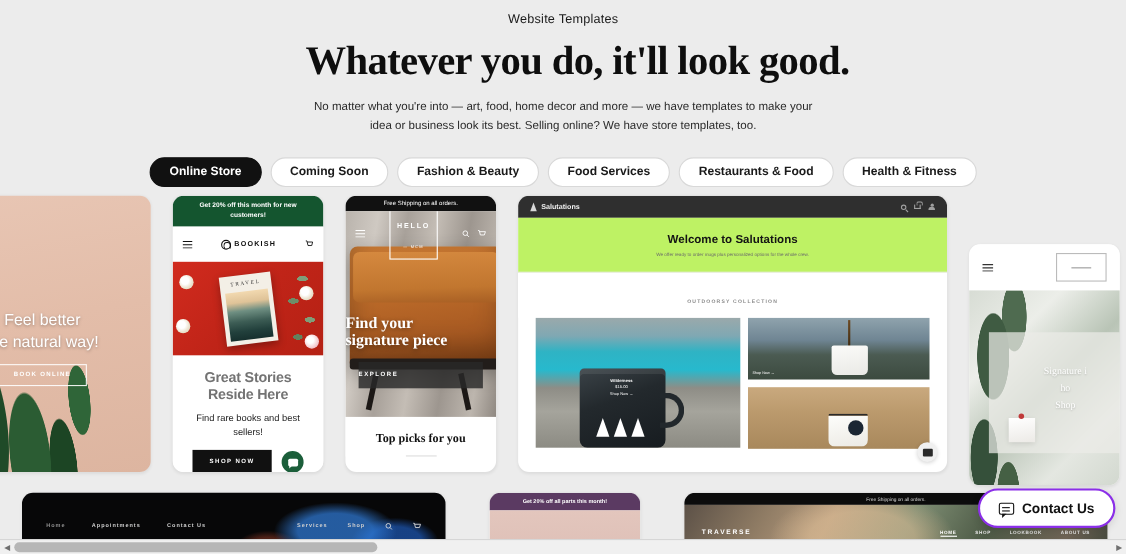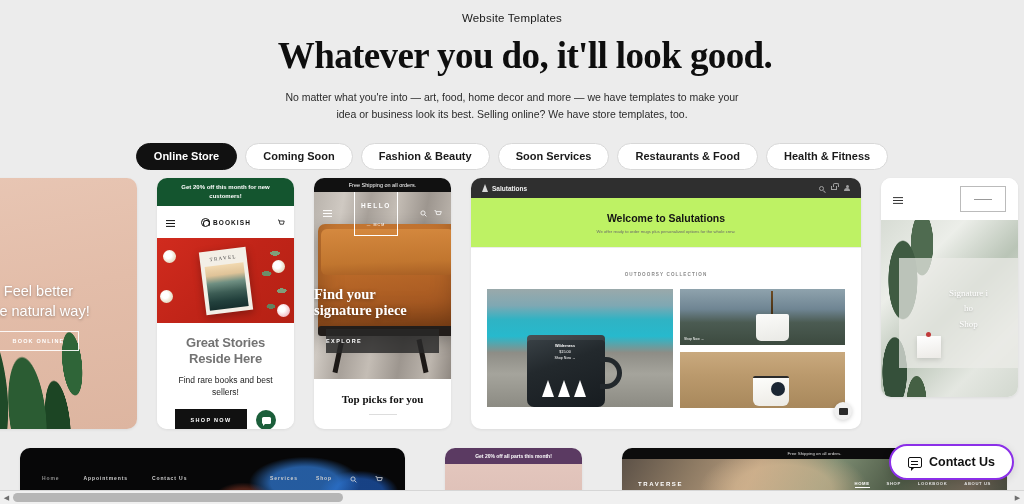--- a/index.html
+++ b/index.html
@@ -306,21 +306,21 @@
     background:#1b2633;
   }
   .sal-chat {
     position:absolute; right: 9px; bottom: 9px; width: 18px; height: 18px; border-radius: 50%;
     background: #f0f0f0; display:flex; align-items:center; justify-content:center;
     box-shadow: 0 1px 4px rgba(0,0,0,.18);
   }
   .sal-chat .scr { width: 9px; height: 7px; background: #2a2a2a; border-radius: 1px; }
 
   
-  .c-sig { width: 137px; height: 219px; }
+  .c-sig { width: 137px; height: 219px; margin-top: 44px; }
   .sig-nav { display:flex; align-items:center; justify-content:space-between; padding: 8px 12px; background:#fff; }
   .sig-logo { border:1px solid #bbb; width: 46px; height: 26px; display:flex; align-items:center; justify-content:center; }
   .sig-logo .line { width: 18px; height: 1px; background:#999; }
   .sig-hero { height: 200px; position:relative; overflow:hidden;
     background: linear-gradient(135deg,#d7dcd4 0%,#eceee9 25%,#b9c4b6 48%,#e4e7e1 72%,#ccd3c9 100%);
   }
   .sig-hero .foliage {
     position:absolute; inset:0;
     background:
       radial-gradient(ellipse 26px 70px at 16% 30%, #3f5b42 0 55%, transparent 57%),
@@ -428,21 +428,21 @@
   <div class="hero">
     <div class="eyebrow">Website Templates</div>
     <h1 class="headline">Whatever you do, it'll look good.</h1>
     <p class="subhead">No matter what you're into — art, food, home decor and more — we have templates to make your idea or business look its best. Selling online? We have store templates, too.</p>
   </div>
 
   <div class="pills">
     <button class="pill active">Online Store</button>
     <button class="pill">Coming Soon</button>
     <button class="pill">Fashion &amp; Beauty</button>
-    <button class="pill">Soon Services</button>
+    <button class="pill">Food Services</button>
     <button class="pill">Restaurants &amp; Food</button>
     <button class="pill">Health &amp; Fitness</button>
   </div>
 
   <div class="row row-1">
 
     <div class="card c-natural">
       <div class="leaves"></div>
       <div class="ov">
         <div class="t">Feel better</div>

